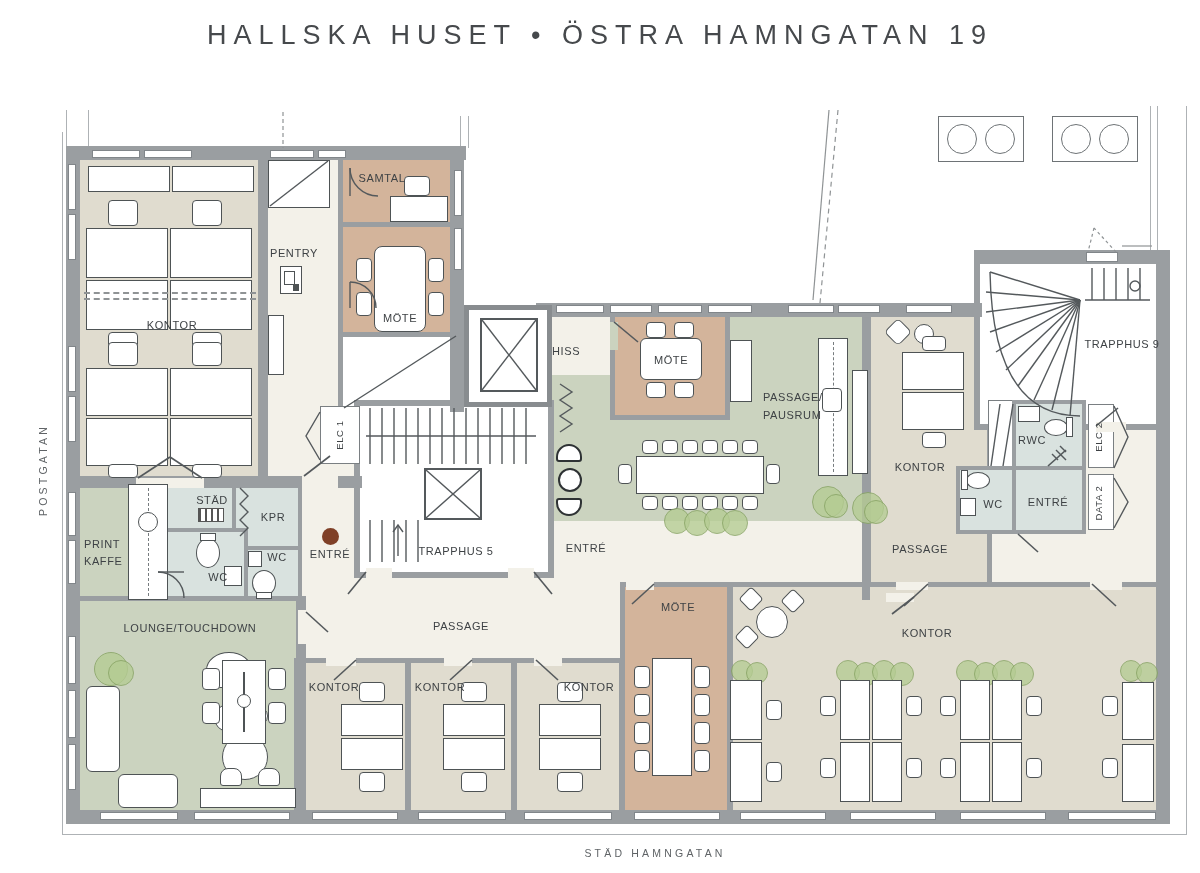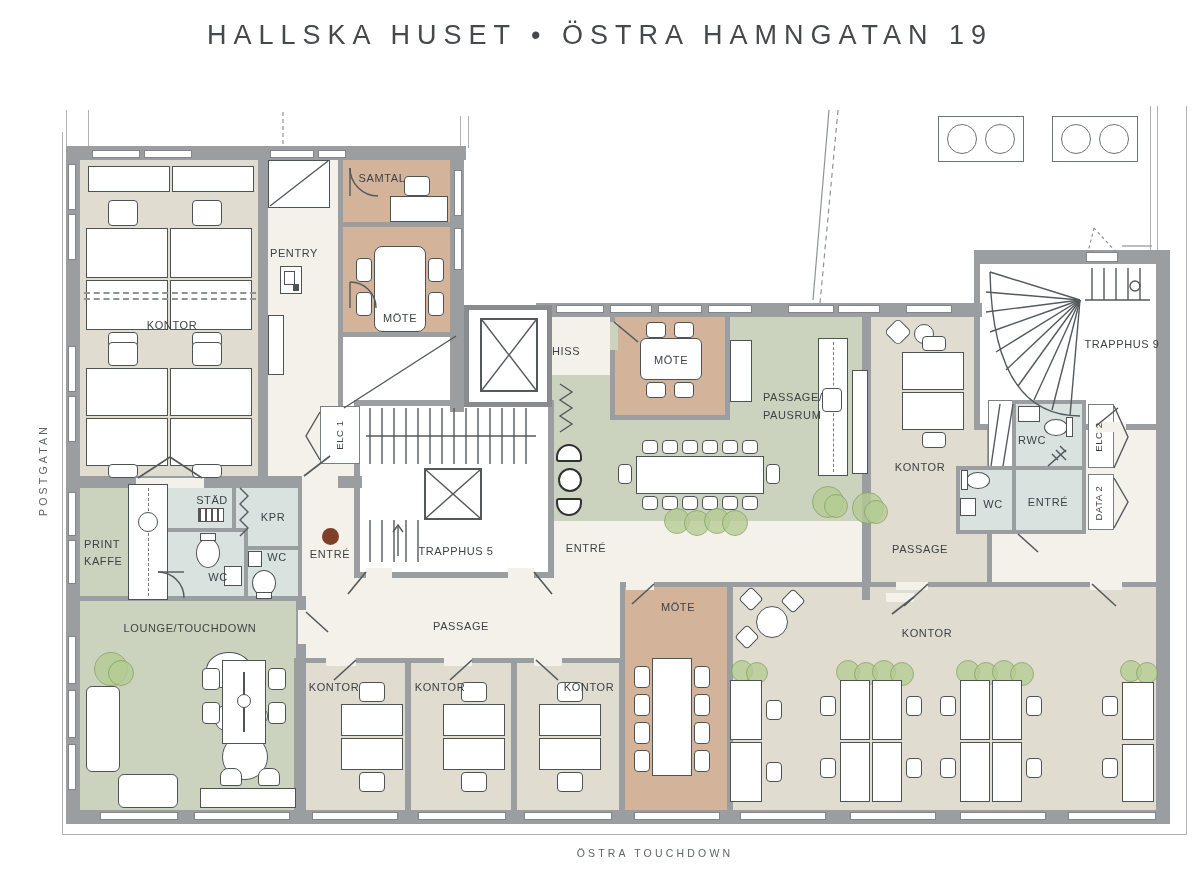--- a/index.html
+++ b/index.html
@@ -42,21 +42,21 @@
   .street{position:absolute;font-size:10.5px;color:#5f6366;letter-spacing:3.2px;z-index:50;white-space:nowrap;}
   svg.overlay{position:absolute;left:0;top:0;z-index:30;pointer-events:none;}
 </style>
 </head>
 <body>
 
 <div id="stage">
 
   <div id="title">HALLSKA HUSET • ÖSTRA HAMNGATAN 19</div>
   <div class="street" style="left:43px;top:470px;transform:translate(-50%,-50%) rotate(-90deg);">POSTGATAN</div>
-  <div class="street" style="left:655px;top:853px;transform:translate(-50%,-50%);">ÖSTRA TOUCHDOWN</div>
+  <div class="street" style="left:655px;top:853px;transform:translate(-50%,-50%);">STÄD HAMNGATAN</div>
 
   <div class="thin" style="left:62px;top:132px;width:1px;height:702px;"></div>
   <div class="thin" style="left:62px;top:834px;width:1125px;height:1px;"></div>
   <div class="thin" style="left:1186px;top:106px;width:1px;height:729px;"></div>
   <div class="thin" style="left:1150px;top:106px;width:1px;height:146px;"></div>
   <div class="thin" style="left:1157px;top:106px;width:1px;height:146px;"></div>
   <div class="thin" style="left:66px;top:110px;width:1px;height:38px;"></div>
   <div class="thin" style="left:88px;top:110px;width:1px;height:38px;"></div>
   <div class="thin" style="left:460px;top:116px;width:1px;height:32px;"></div>
   <div class="thin" style="left:468px;top:116px;width:1px;height:32px;"></div>

